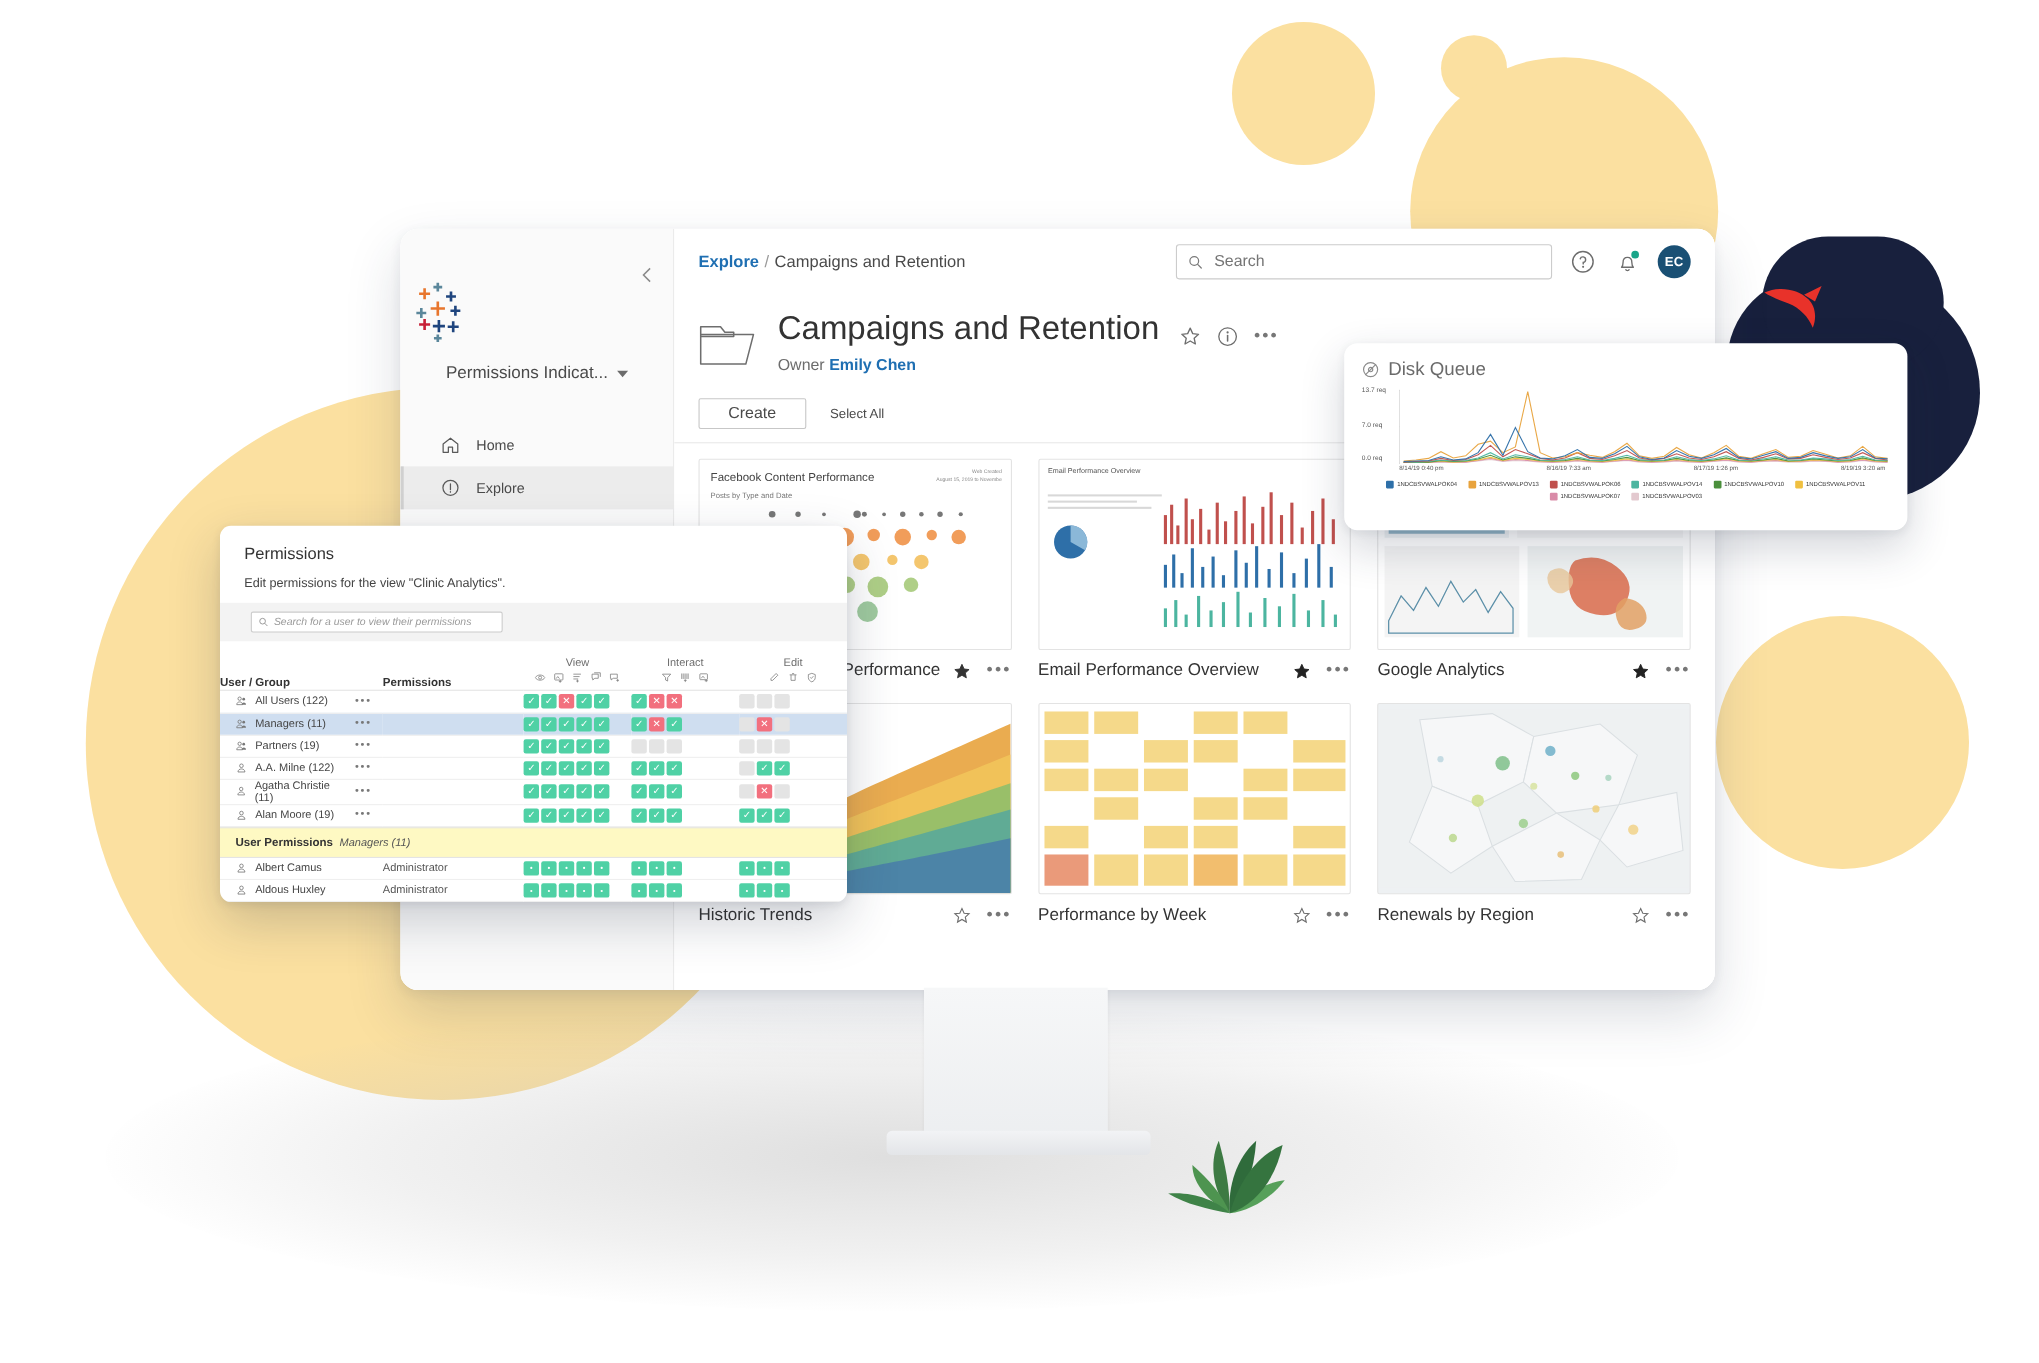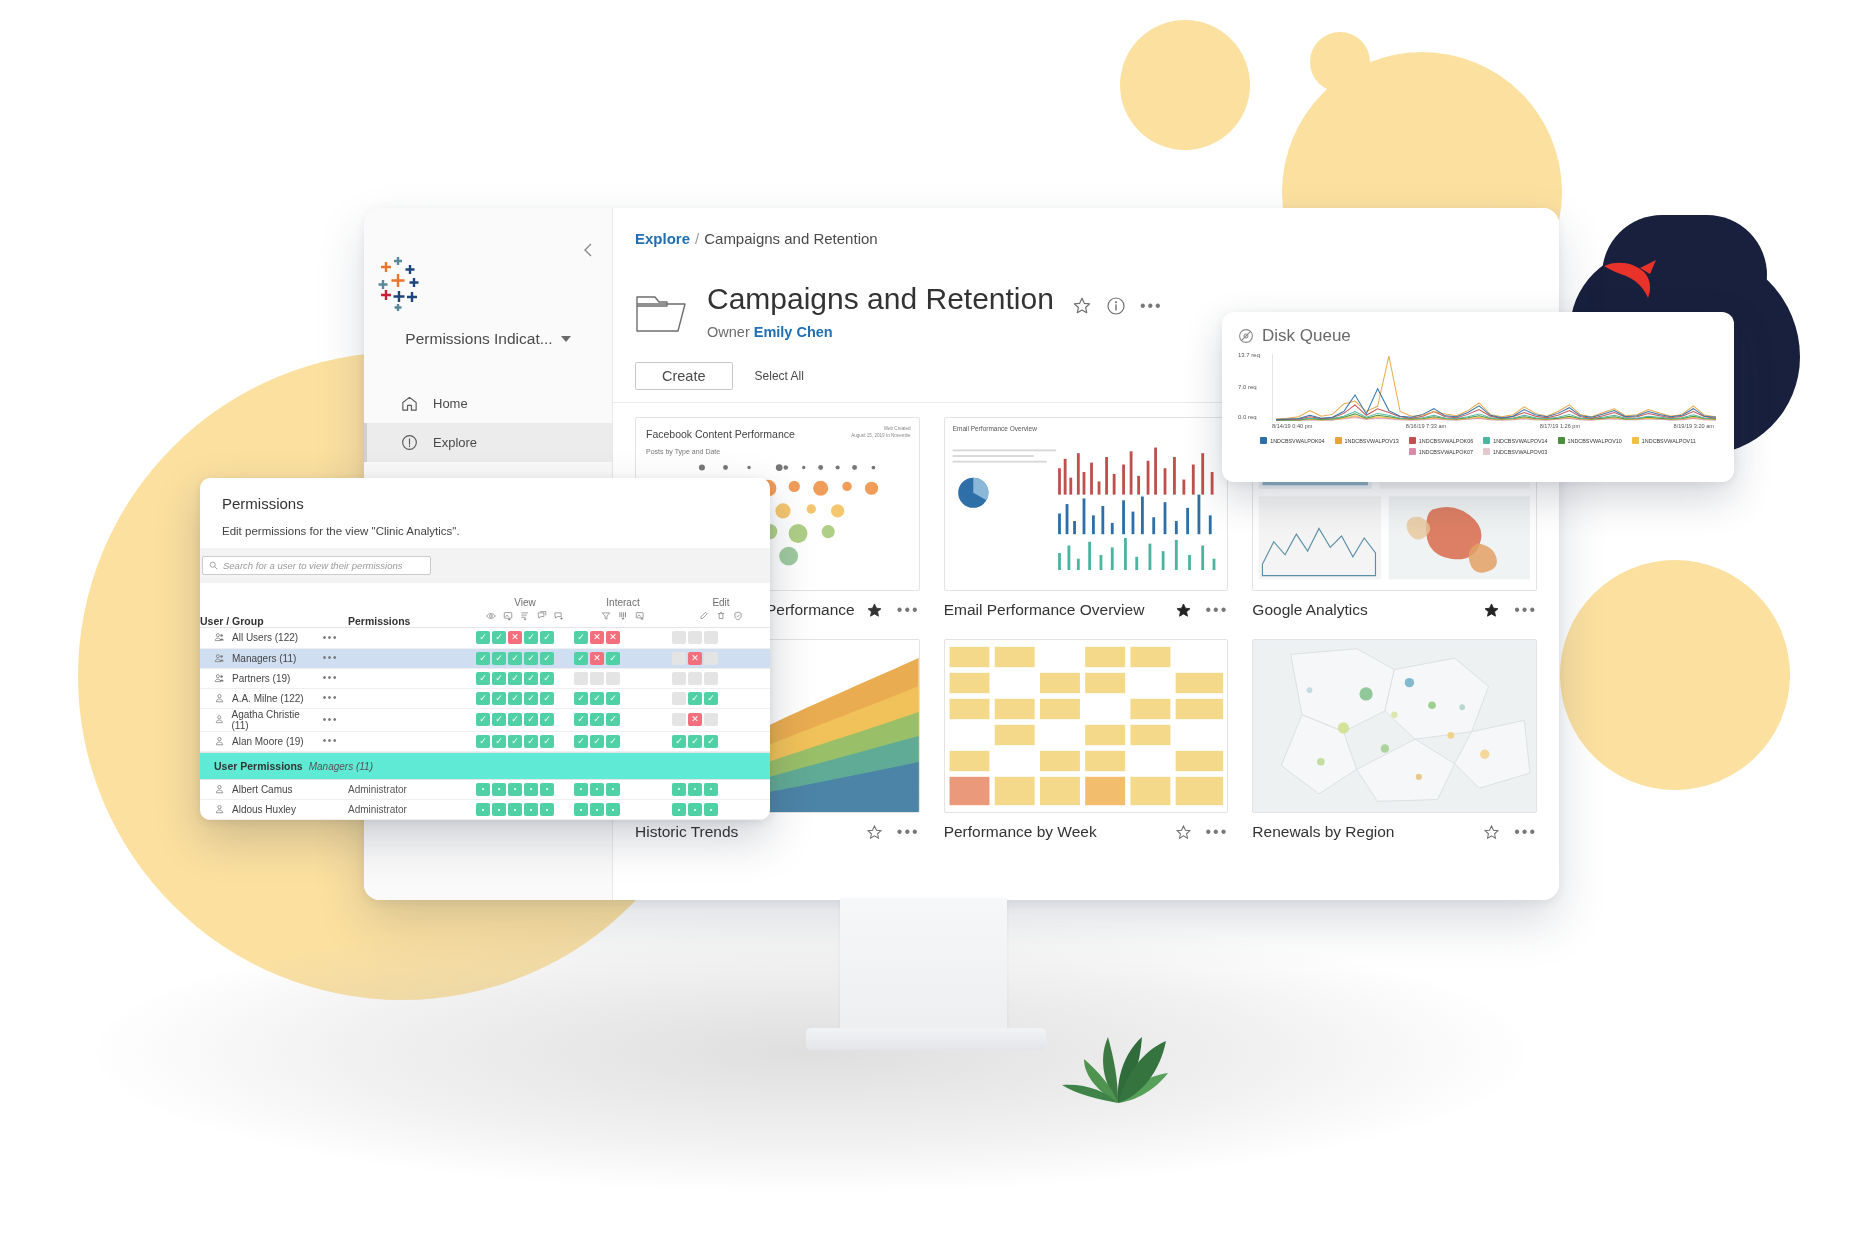--- a/index.html
+++ b/index.html
@@ -91,21 +91,21 @@
   .star{width:17px;height:17px;}
   .dots{letter-spacing:2px;color:#777;font-size:16px;line-height:8px;cursor:pointer;}
 
   
   .perm{position:absolute;left:200px;top:478px;width:570px;border-radius:10px;background:#fff;
     box-shadow:0 18px 46px rgba(35,45,70,.22), 0 2px 8px rgba(35,45,70,.10);
     overflow:hidden;font-size:11px;color:#3a3a3a;}
   .perm-h{padding:17px 22px 0 22px;}
   .perm-title{font-size:15px;color:#333;}
   .perm-sub{font-size:11.5px;color:#444;margin-top:13px;}
-  .perm-search-wrap{background:#f3f3f3;padding:8px 2px;margin-top:11px;}
+  .perm-search-wrap{background:#f3f3f3;padding:8px 28px;margin-top:11px;}
   .perm-search{width:215px;height:17px;border:1px solid #ccc;background:#fff;border-radius:2px;
     display:flex;align-items:center;gap:5px;padding:0 6px;}
   .perm-search span{font-size:9.5px;color:#9a9a9a;font-style:italic;}
   table.permtbl{width:100%;border-collapse:collapse;table-layout:fixed;}
   table.permtbl th,table.permtbl td{padding:0;}
   .th-user{width:148px;}
   .th-perm{width:128px;}
   .colhead{height:44px;vertical-align:bottom;border-bottom:1px solid #e4e4e4;}
   .grp-label{font-size:10px;color:#6e6e6e;text-align:center;display:block;margin-bottom:3px;}
   .ico-row{display:flex;justify-content:center;gap:7px;padding-bottom:6px;}
@@ -117,21 +117,21 @@
   .cells{display:flex;gap:2px;justify-content:flex-start;}
   .cellgrp{display:flex;gap:2px;margin-right:9px;}
   .pc{width:14px;height:13px;border-radius:2px;display:flex;align-items:center;justify-content:center;
       font-size:9px;color:#fff;line-height:1;}
   .pc.y{background:#4fd1a5;}
   .pc.n{background:#f2707e;}
   .pc.g{background:#e4e4e4;}
   .pc.dot{background:#4fd1a5;}
   .pc.dot::after{content:"";width:2px;height:2px;background:#fff;border-radius:50%;}
   .addrule{padding:11px 0 11px 26px;font-size:10.5px;color:#1f6fb2;cursor:pointer;border-top:1px solid #ececec;}
-  .secthead{background:#5eead4;padding:7px 0 7px 14px;font-size:10.5px;color:#333;
+  .secthead{background:#fef9c3;padding:7px 0 7px 14px;font-size:10.5px;color:#333;
     border-top:1px solid #e4e4e4;border-bottom:1px solid #e4e4e4;}
   .secthead b{font-weight:bold;}
   .secthead i{color:#555;font-size:10px;margin-left:6px;}
   .rolecell{font-size:10px;color:#555;padding-left:14px;}
 
   
   .diskq{position:absolute;left:1222px;top:312px;width:512px;height:170px;background:#fff;
     border-radius:12px;box-shadow:0 16px 40px rgba(35,45,70,.20),0 2px 8px rgba(35,45,70,.08);
     padding:14px 16px 10px 16px;box-sizing:border-box;}
   .dq-title{display:flex;align-items:center;gap:8px;font-size:17px;color:#6a6a6a;font-weight:400;}
@@ -232,20 +232,44 @@
         </div>
       </div>
 
       <div class="content">
 
         <div class="topbar">
           <div class="crumb">
             <a>Explore</a><span class="sep">/</span><span>Campaigns and Retention</span>
           </div>
 
+          <div class="topbar-right">
+            <div class="search-box">
+              <svg width="15" height="15" viewBox="0 0 16 16">
+                <circle cx="6.6" cy="6.6" r="4.6" fill="none" stroke="#7a7a7a" stroke-width="1.3"></circle>
+                <path d="M10.2 10.2 L14 14" stroke="#7a7a7a" stroke-width="1.3" stroke-linecap="round"></path>
+              </svg>
+              <input placeholder="Search" style="">
+            </div>
+            <div class="icon-btn">
+              <svg width="24" height="24" viewBox="0 0 24 24">
+                <circle cx="12" cy="12" r="9.3" fill="none" stroke="#6e6e6e" stroke-width="1.3"></circle>
+                <path d="M9.6 9.3 a2.5 2.5 0 1 1 2.7 3.2 v1.4" fill="none" stroke="#6e6e6e" stroke-width="1.3" stroke-linecap="round"></path>
+                <circle cx="12.2" cy="16.6" r=".95" fill="#6e6e6e"></circle>
+              </svg>
+            </div>
+            <div class="icon-btn">
+              <svg width="23" height="23" viewBox="0 0 24 24">
+                <path d="M6.4 16.6 c1.1-1 1.4-2.4 1.4-4.3 0-3 1.6-5 4.2-5 s4.2 2 4.2 5 c0 1.9 .3 3.3 1.4 4.3 Z" fill="none" stroke="#6e6e6e" stroke-width="1.3" stroke-linejoin="round"></path>
+                <path d="M10.2 18.6 a1.9 1.9 0 0 0 3.6 0" fill="none" stroke="#6e6e6e" stroke-width="1.3"></path>
+              </svg>
+              <span class="notif-dot"></span>
+            </div>
+            <div class="avatar">EC</div>
+          </div>
         </div>
 
         <div class="title-row">
           <svg class="folder-ico" viewBox="0 0 54 44">
             <path d="M2 5 h18 l4 5 h8 v4 H2 Z M2 12 h48 l-7 27 H2 Z" fill="none" stroke="#6e6e6e" stroke-width="1.4" stroke-linejoin="round"></path>
           </svg>
           <div>
             <div class="page-title">Campaigns and Retention</div>
             <div class="owner">
               <span>Owner</span>

